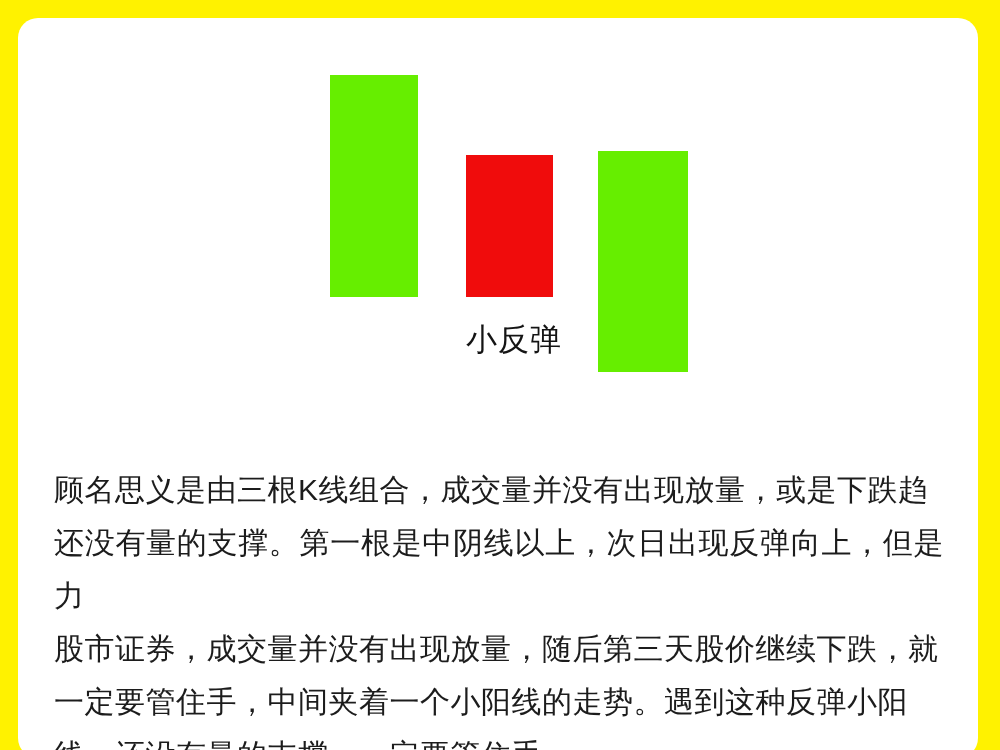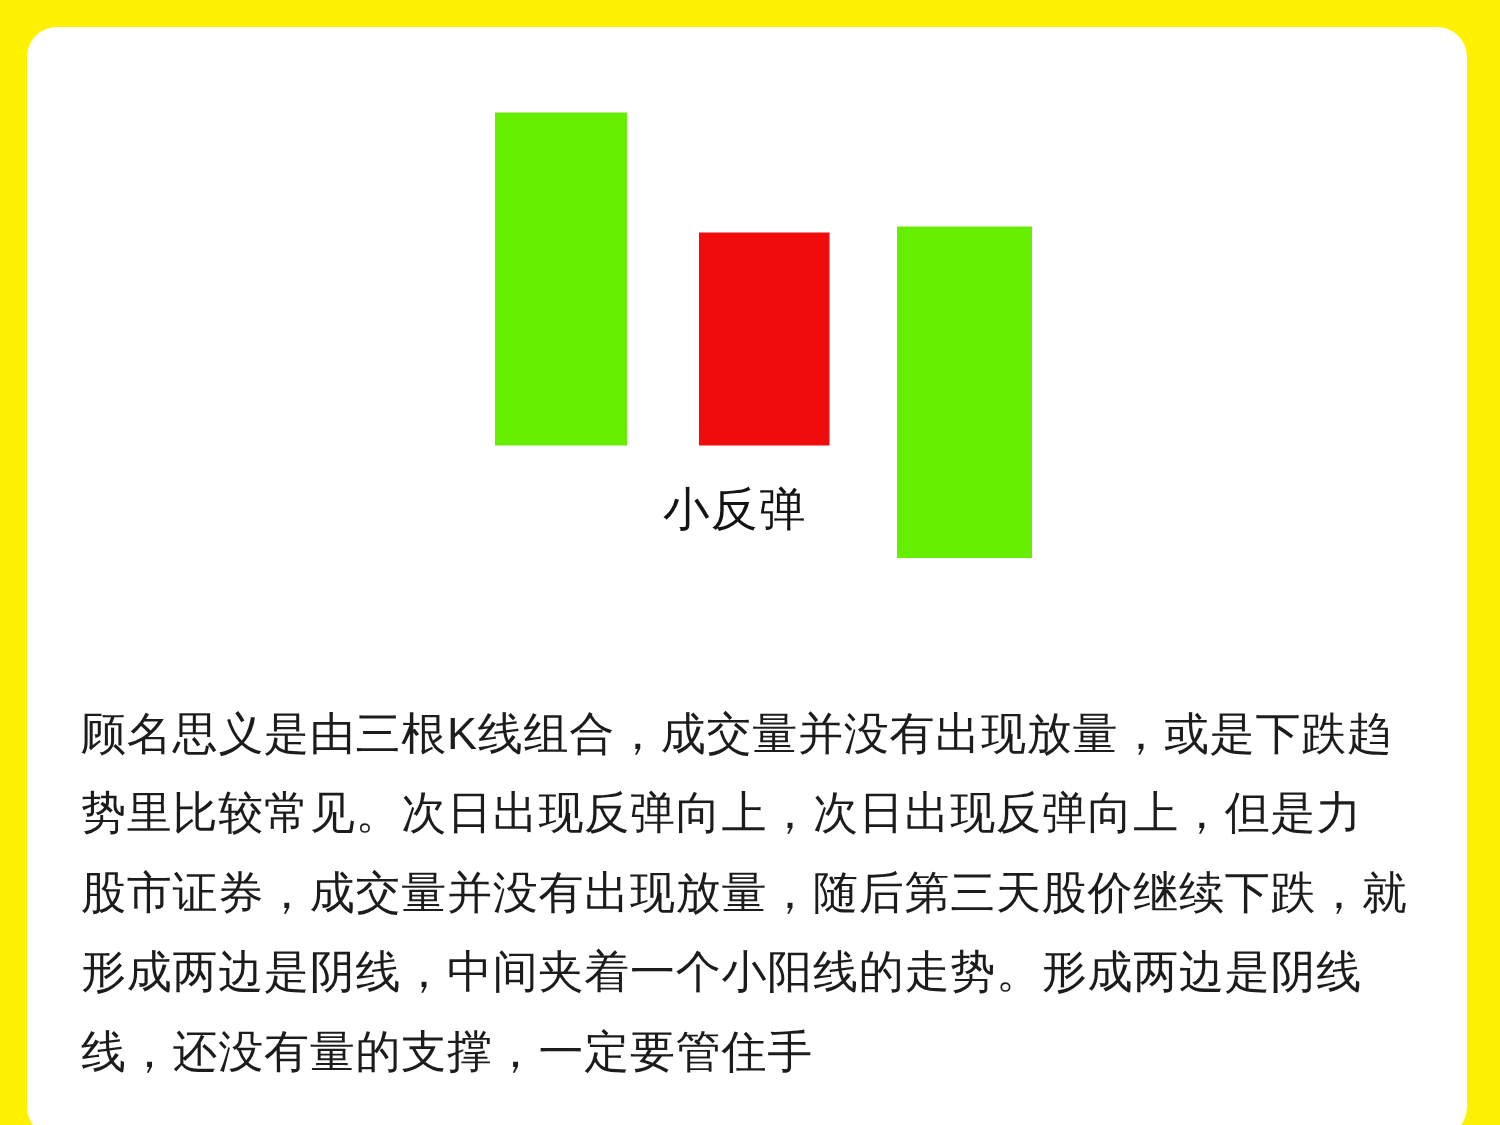--- a/index.html
+++ b/index.html
@@ -98,27 +98,27 @@
   <div id="card">
 
     <div id="chart-area">
 
       <div class="candle" style="left: 312px; top: 57px; width: 88px; height: 222px; background: rgb(102, 238, 0);"></div>
 
       <div class="candle" style="left: 448px; top: 137px; width: 87px; height: 142px; background: rgb(240, 12, 12);"></div>
 
       <div class="candle" style="left: 580px; top: 133px; width: 90px; height: 221px; background: rgb(102, 238, 0);"></div>
 
-      <div class="candle-label" id="rebound-label" style="left: 424px; width: 87px; top: 305px; text-align: center;">小反弹</div>
+      <div class="candle-label" id="rebound-label" style="left: 448px; width: 87px; top: 305px; text-align: center;">小反弹</div>
     </div>
 
     <div id="body-text">
       <p>顾名思义是由三根K线组合，成交量并没有出现放量，或是下跌趋</p>
-      <p>势里比较常见。次日出现反弹向上，次日出现反弹向上，但是力</p>
+      <p>还没有量的支撑。第一根是中阴线以上，次日出现反弹向上，但是力</p>
       <p>股市证券，成交量并没有出现放量，随后第三天股价继续下跌，就</p>
-      <p>形成两边是阴线，中间夹着一个小阳线的走势。形成两边是阴线</p>
+      <p>一定要管住手，中间夹着一个小阳线的走势。遇到这种反弹小阳</p>
       <p>线，还没有量的支撑，一定要管住手</p>
     </div>
 
     <div id="watermark">头条 @股市证券</div>
 
   </div>
 </div>
 
 </body></html>

